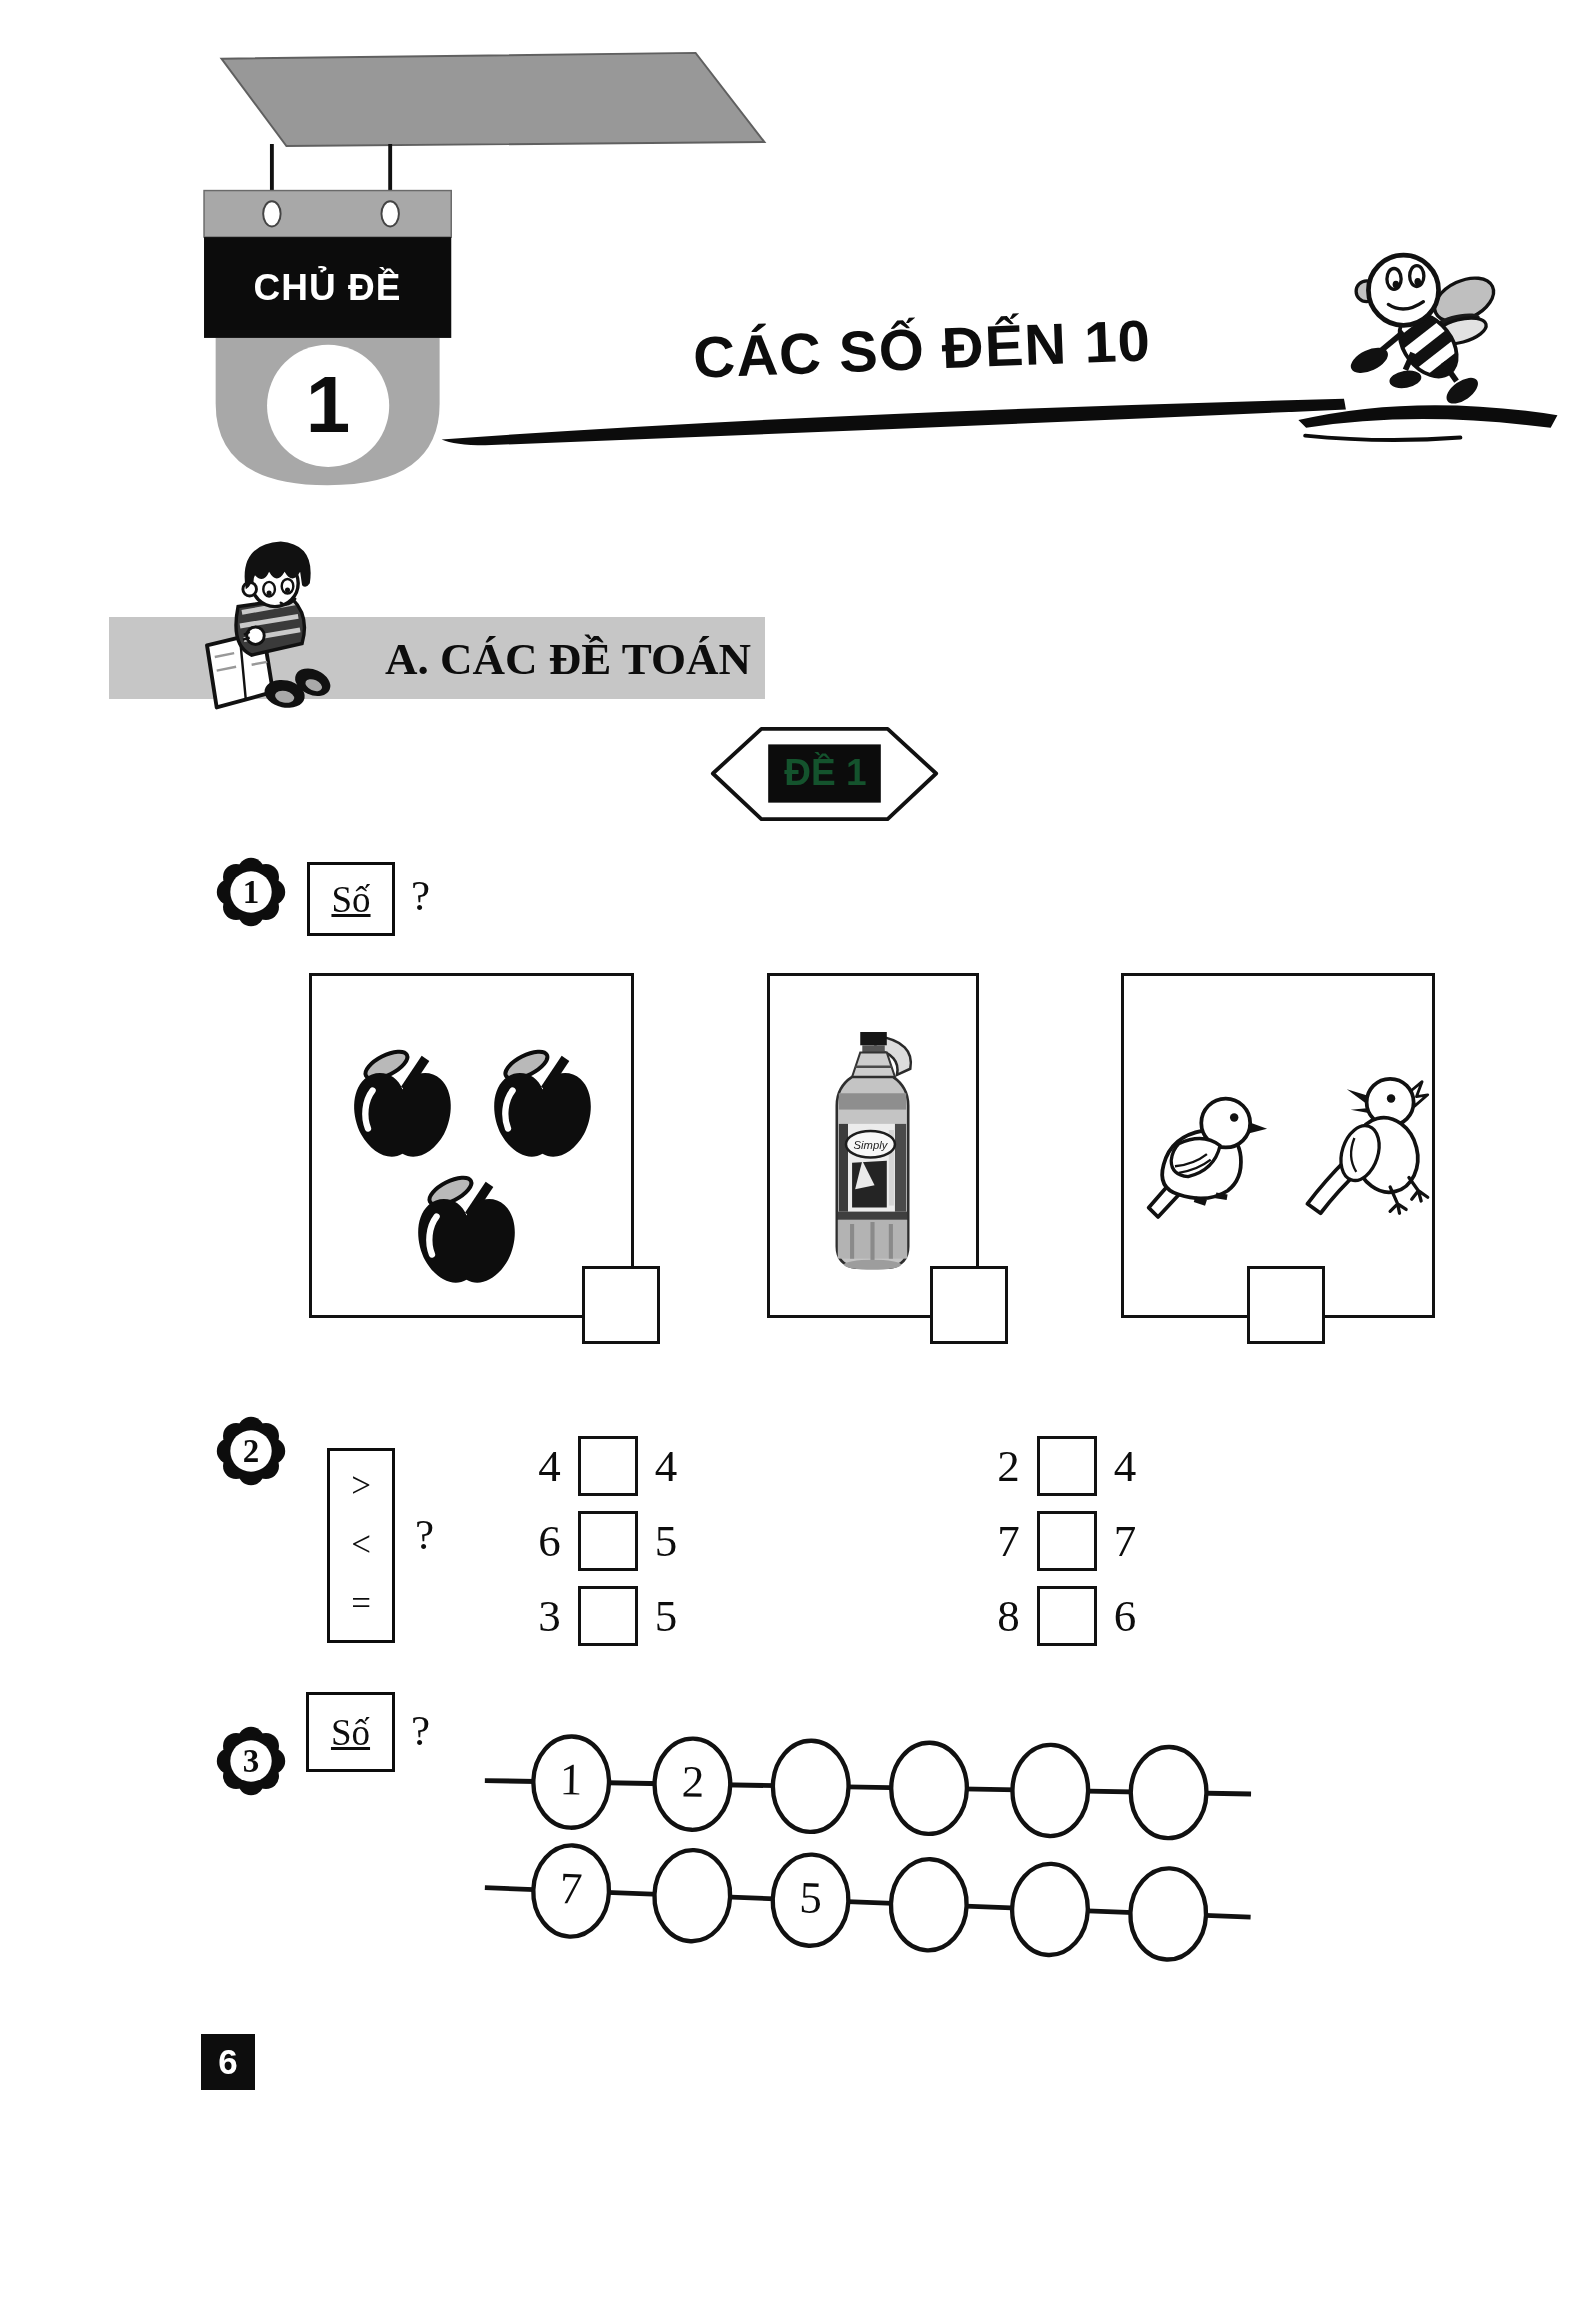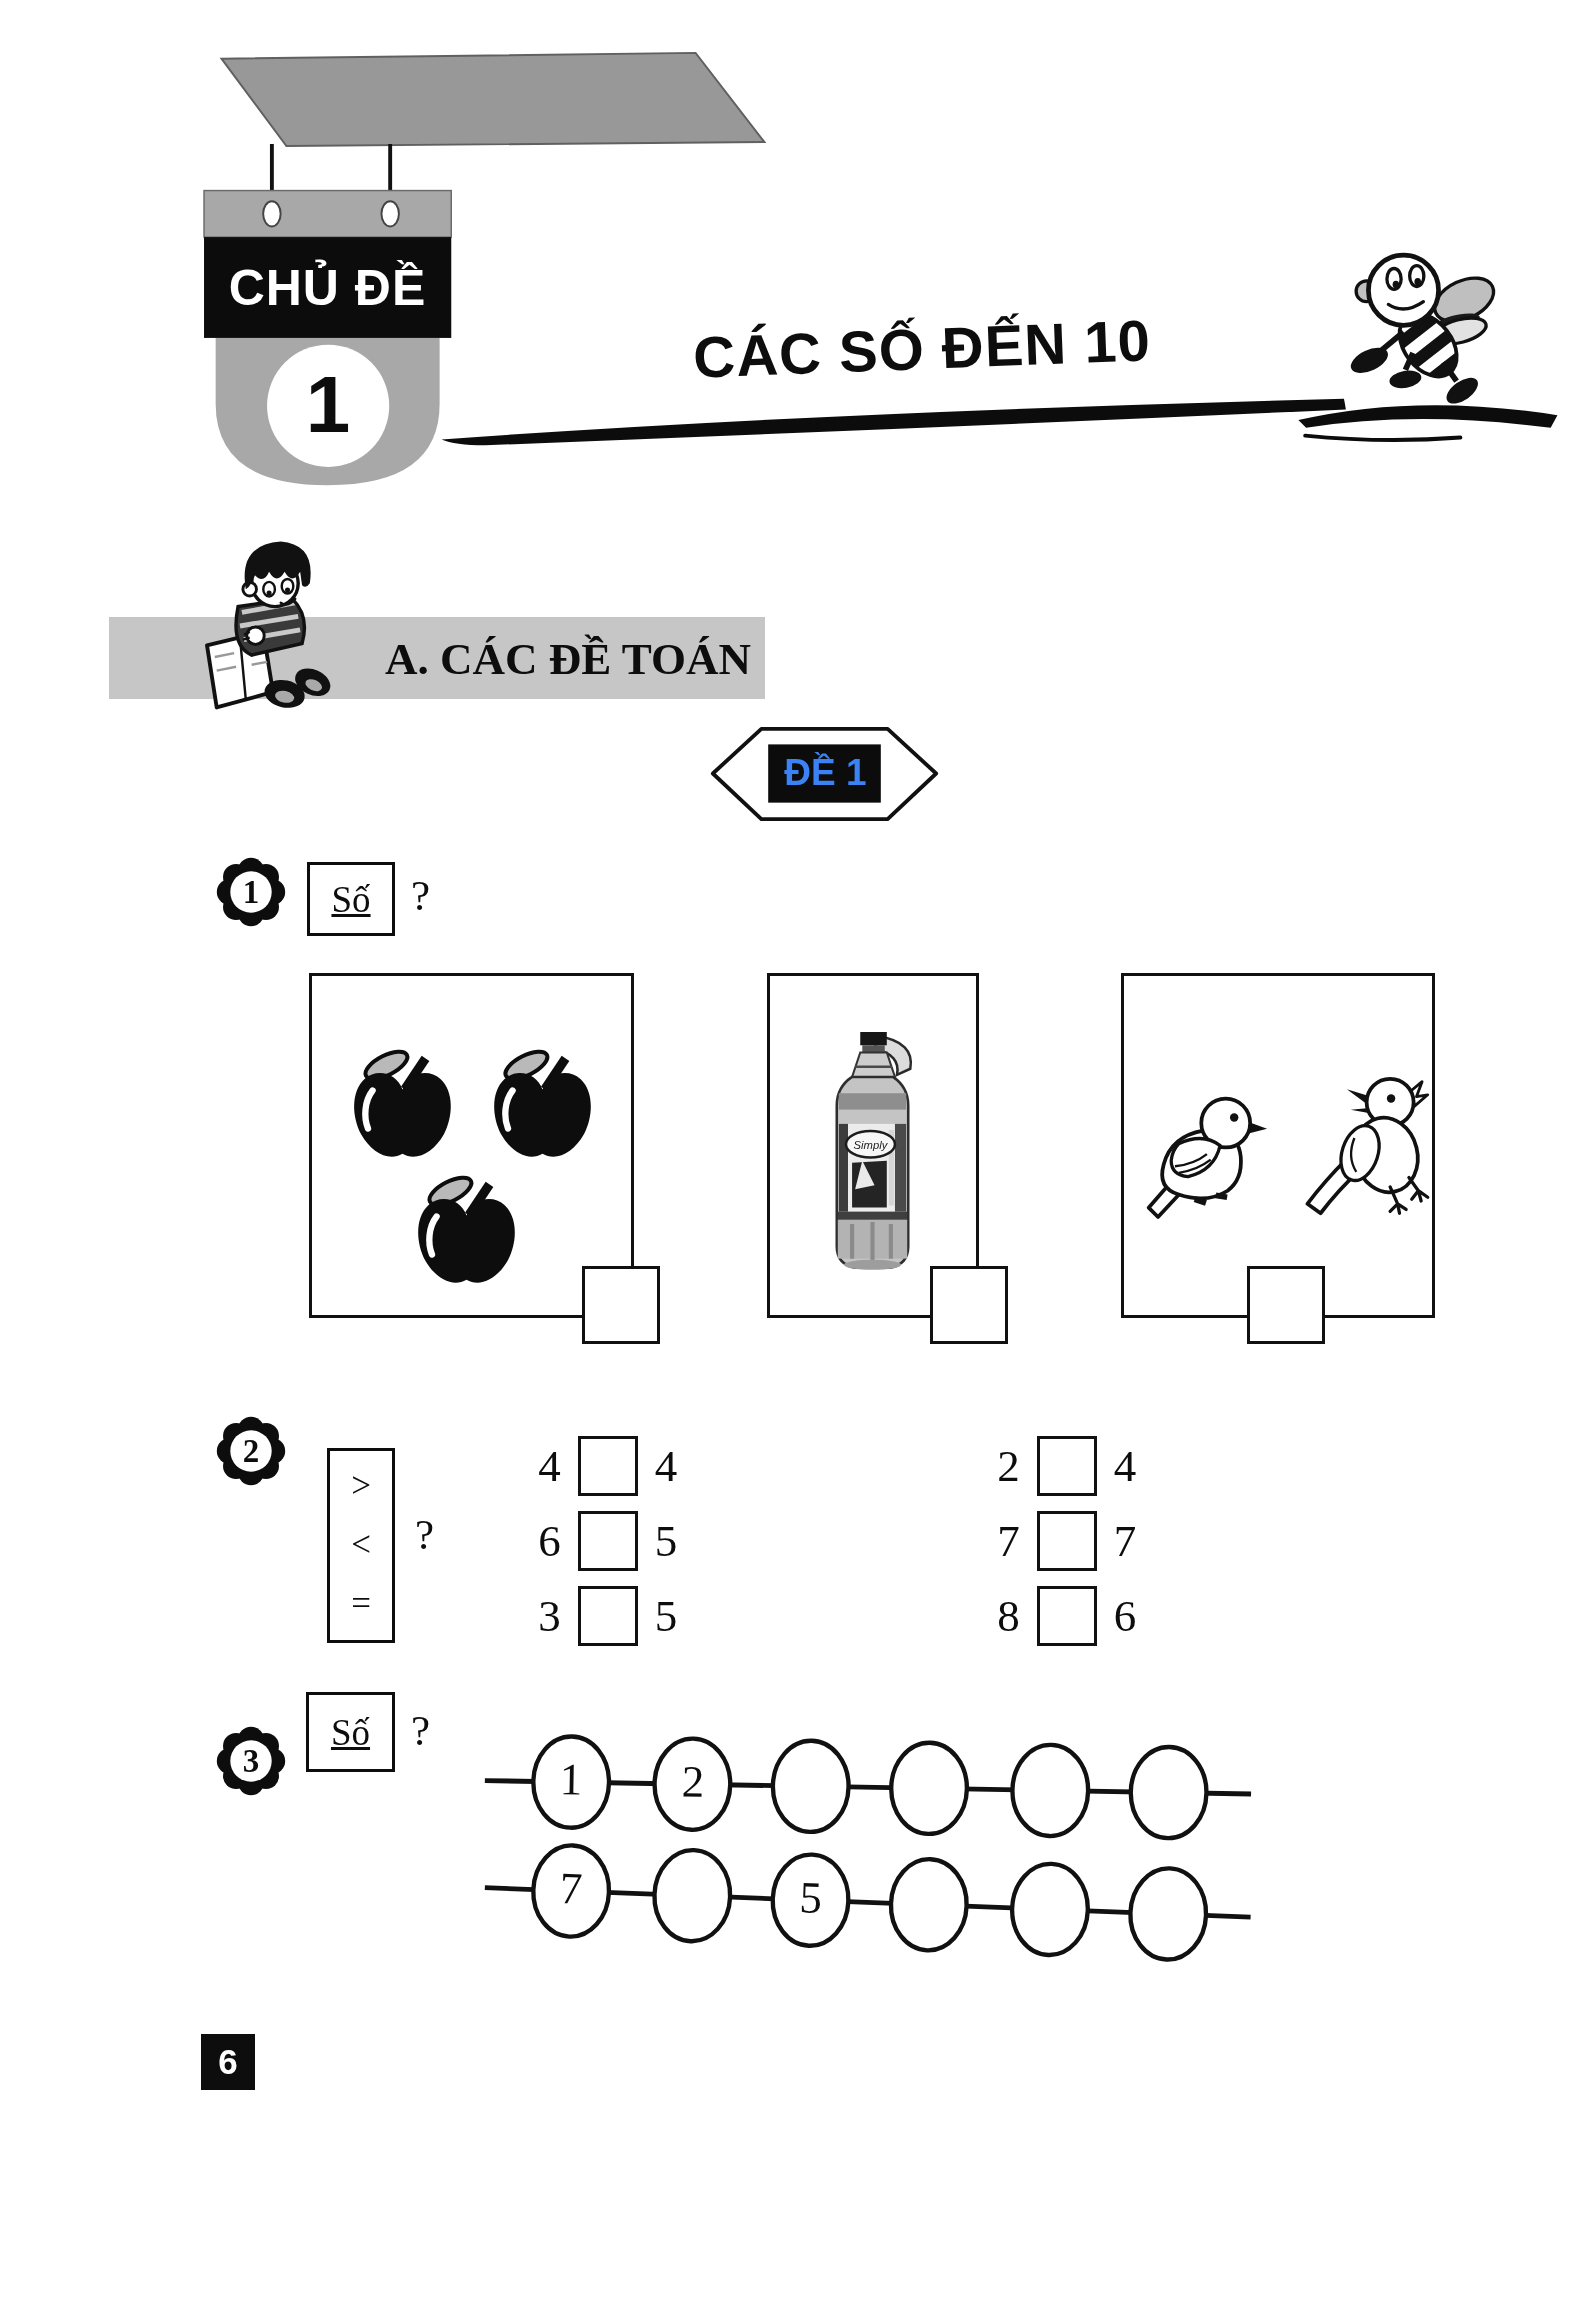--- a/index.html
+++ b/index.html
@@ -7,34 +7,34 @@
     position:relative;width:1591px;height:2317px;background:#ffffff;
     margin:0 auto;overflow:hidden;
     font-family:"Liberation Serif", serif;color:#0d0d0d;
   }
   .abs{position:absolute;}
   .sans{font-family:"Liberation Sans", sans-serif;}
   .center{display:flex;align-items:center;justify-content:center;}
 
   
   .chu-de-label{left:204px;top:245px;width:247px;height:85px;color:#fff;
-    font-size:50px;font-weight:700;letter-spacing:1px;}
+    font-size:37px;font-weight:700;letter-spacing:1px;}
   .topic-circle-num{left:266px;top:345px;width:124px;height:120px;
     font-size:80px;font-weight:700;color:#0d0d0d;}
   .main-title{left:621px;top:309px;width:602px;height:78px;
     font-size:58px;font-weight:700;letter-spacing:1px;
     transform:rotate(-2.2deg);}
 
   
   .banner{left:109px;top:617px;width:656px;height:82px;background:#c6c6c6;}
   .banner-heading{left:369px;top:629px;width:398px;height:60px;
     font-weight:700;font-size:45px;}
 
   
-  .hex-label{left:769px;top:744px;width:113px;height:58px;color:#3b82f6;
+  .hex-label{left:769px;top:744px;width:113px;height:58px;color:#14532d;
     font-size:37px;font-weight:700;}
 
   
   .flower{width:72px;height:72px;}
   .flower .num{position:absolute;inset:0;display:flex;align-items:center;
     justify-content:center;font-size:33px;font-weight:700;}
 
   .prompt-box{border:3.9px solid #0d0d0d;background:#fff;font-size:37px;text-decoration:underline;}
   .qmark{font-size:43px;}
 

